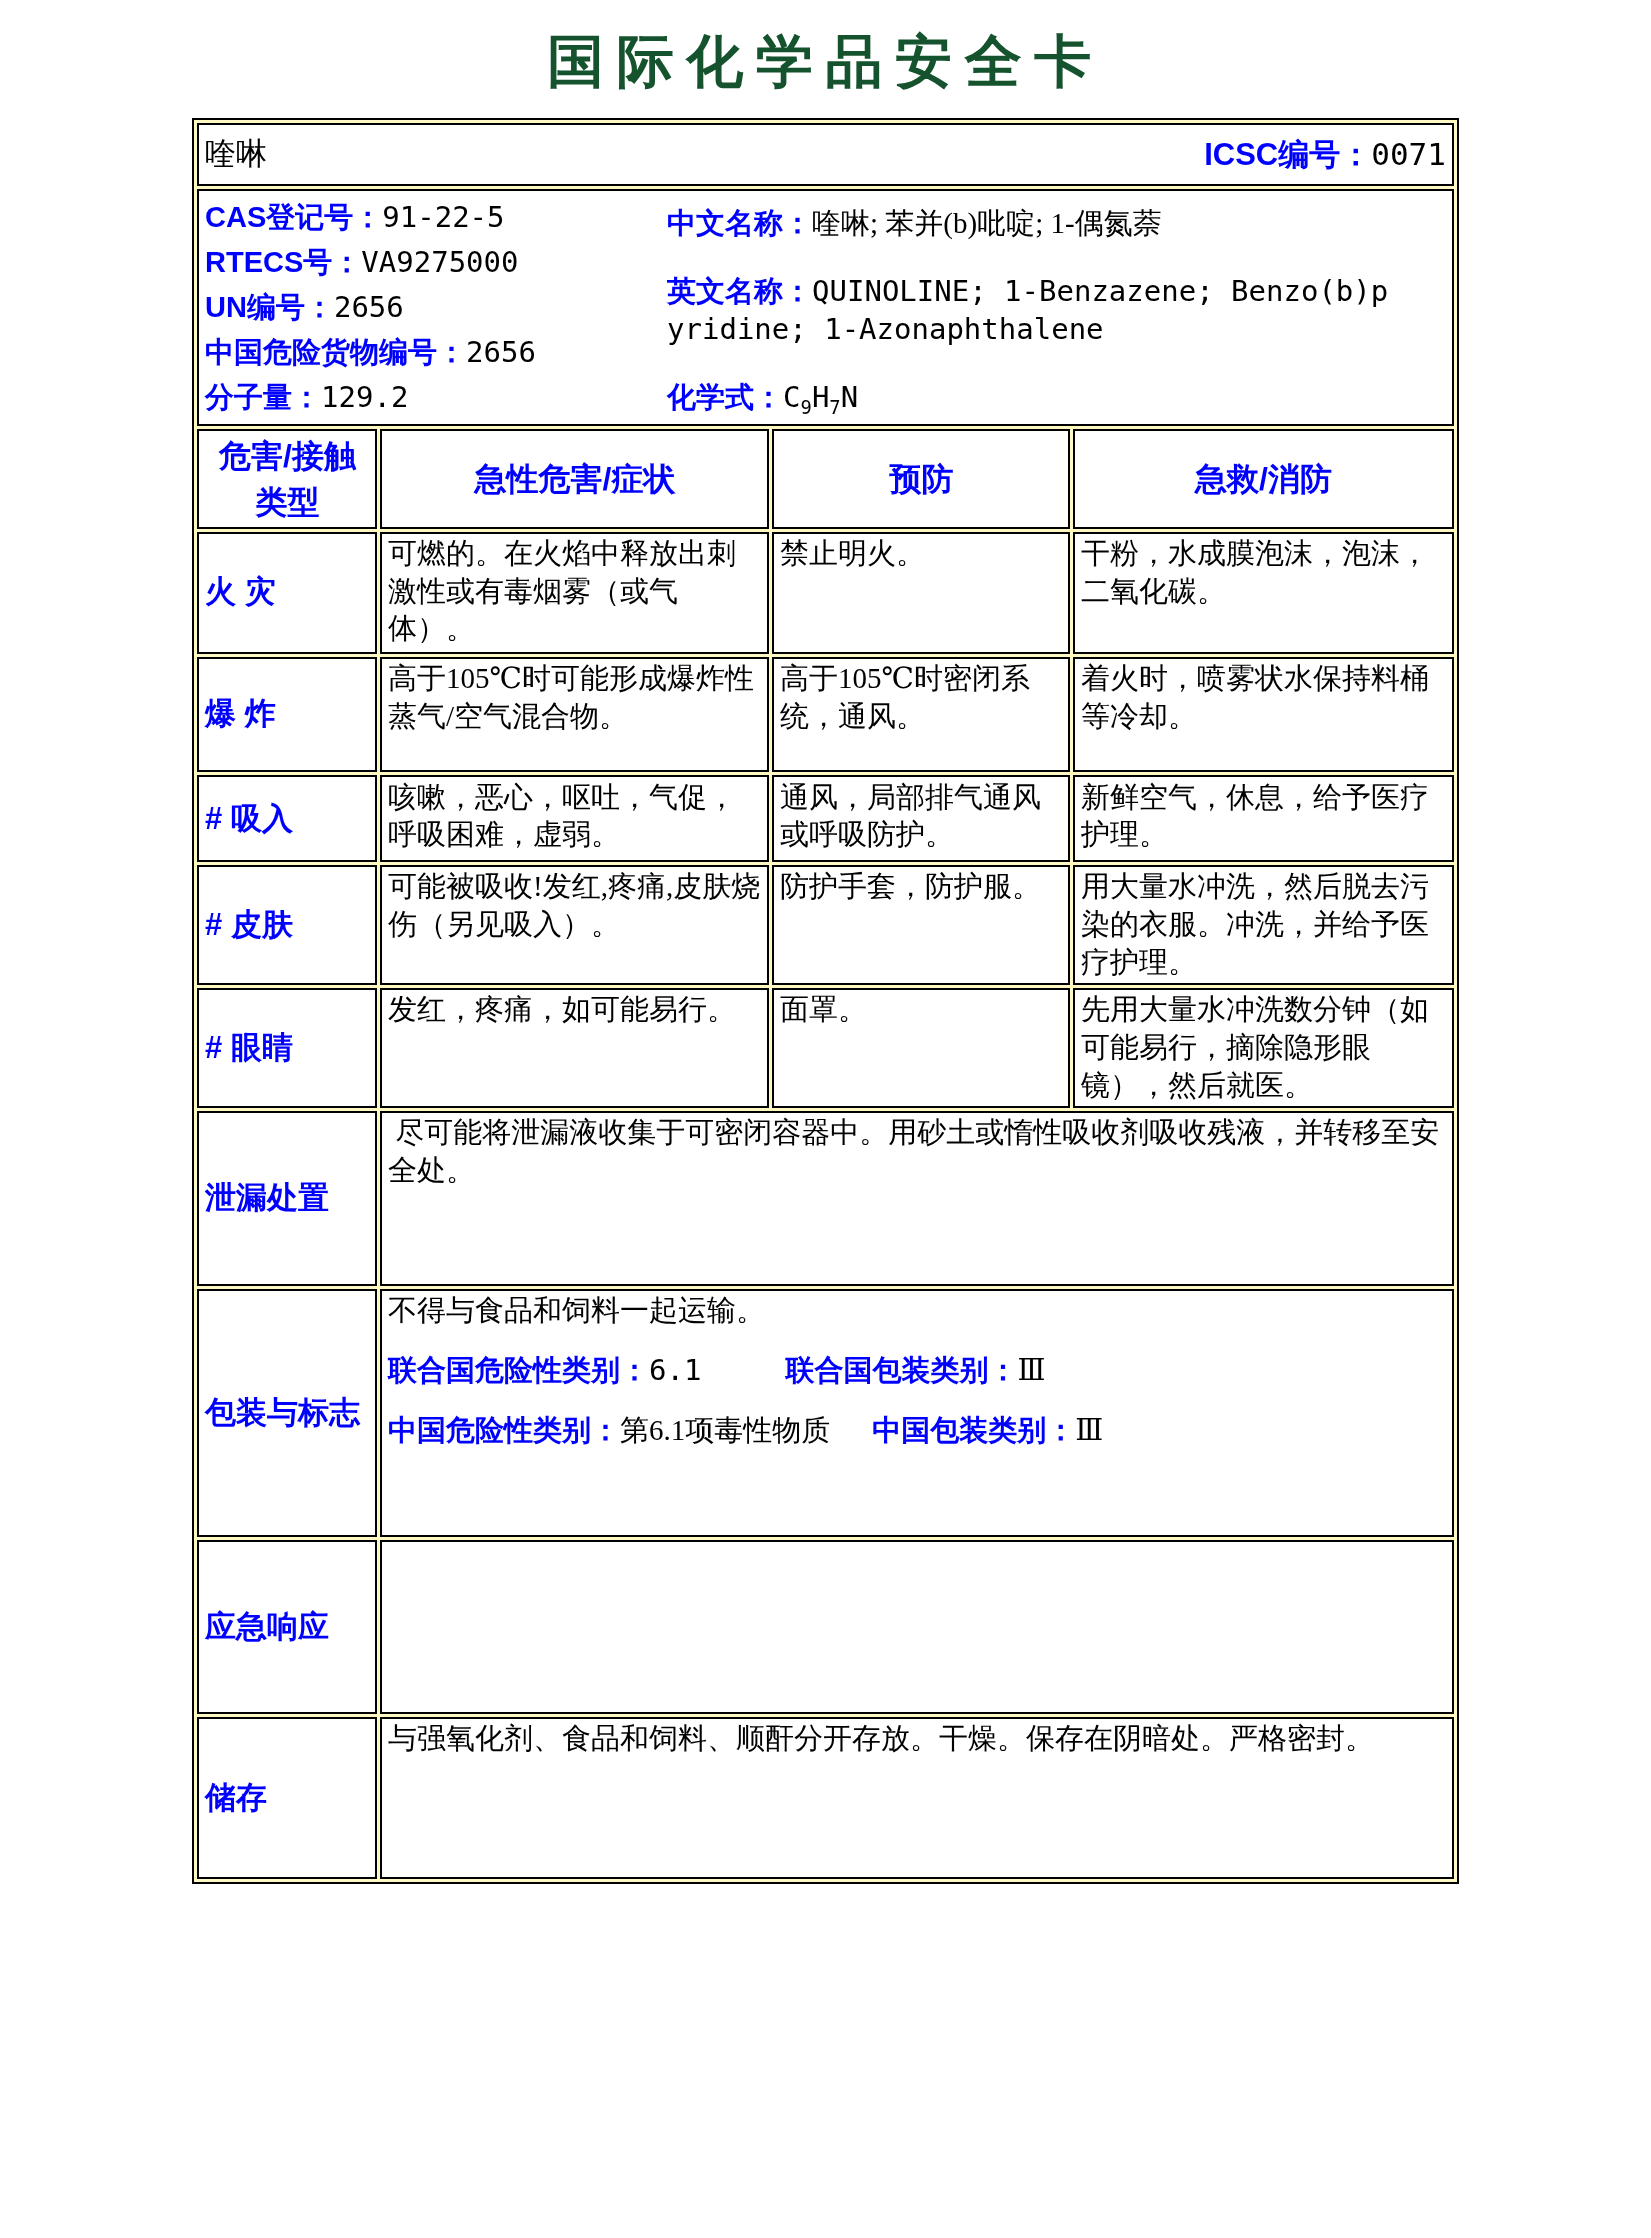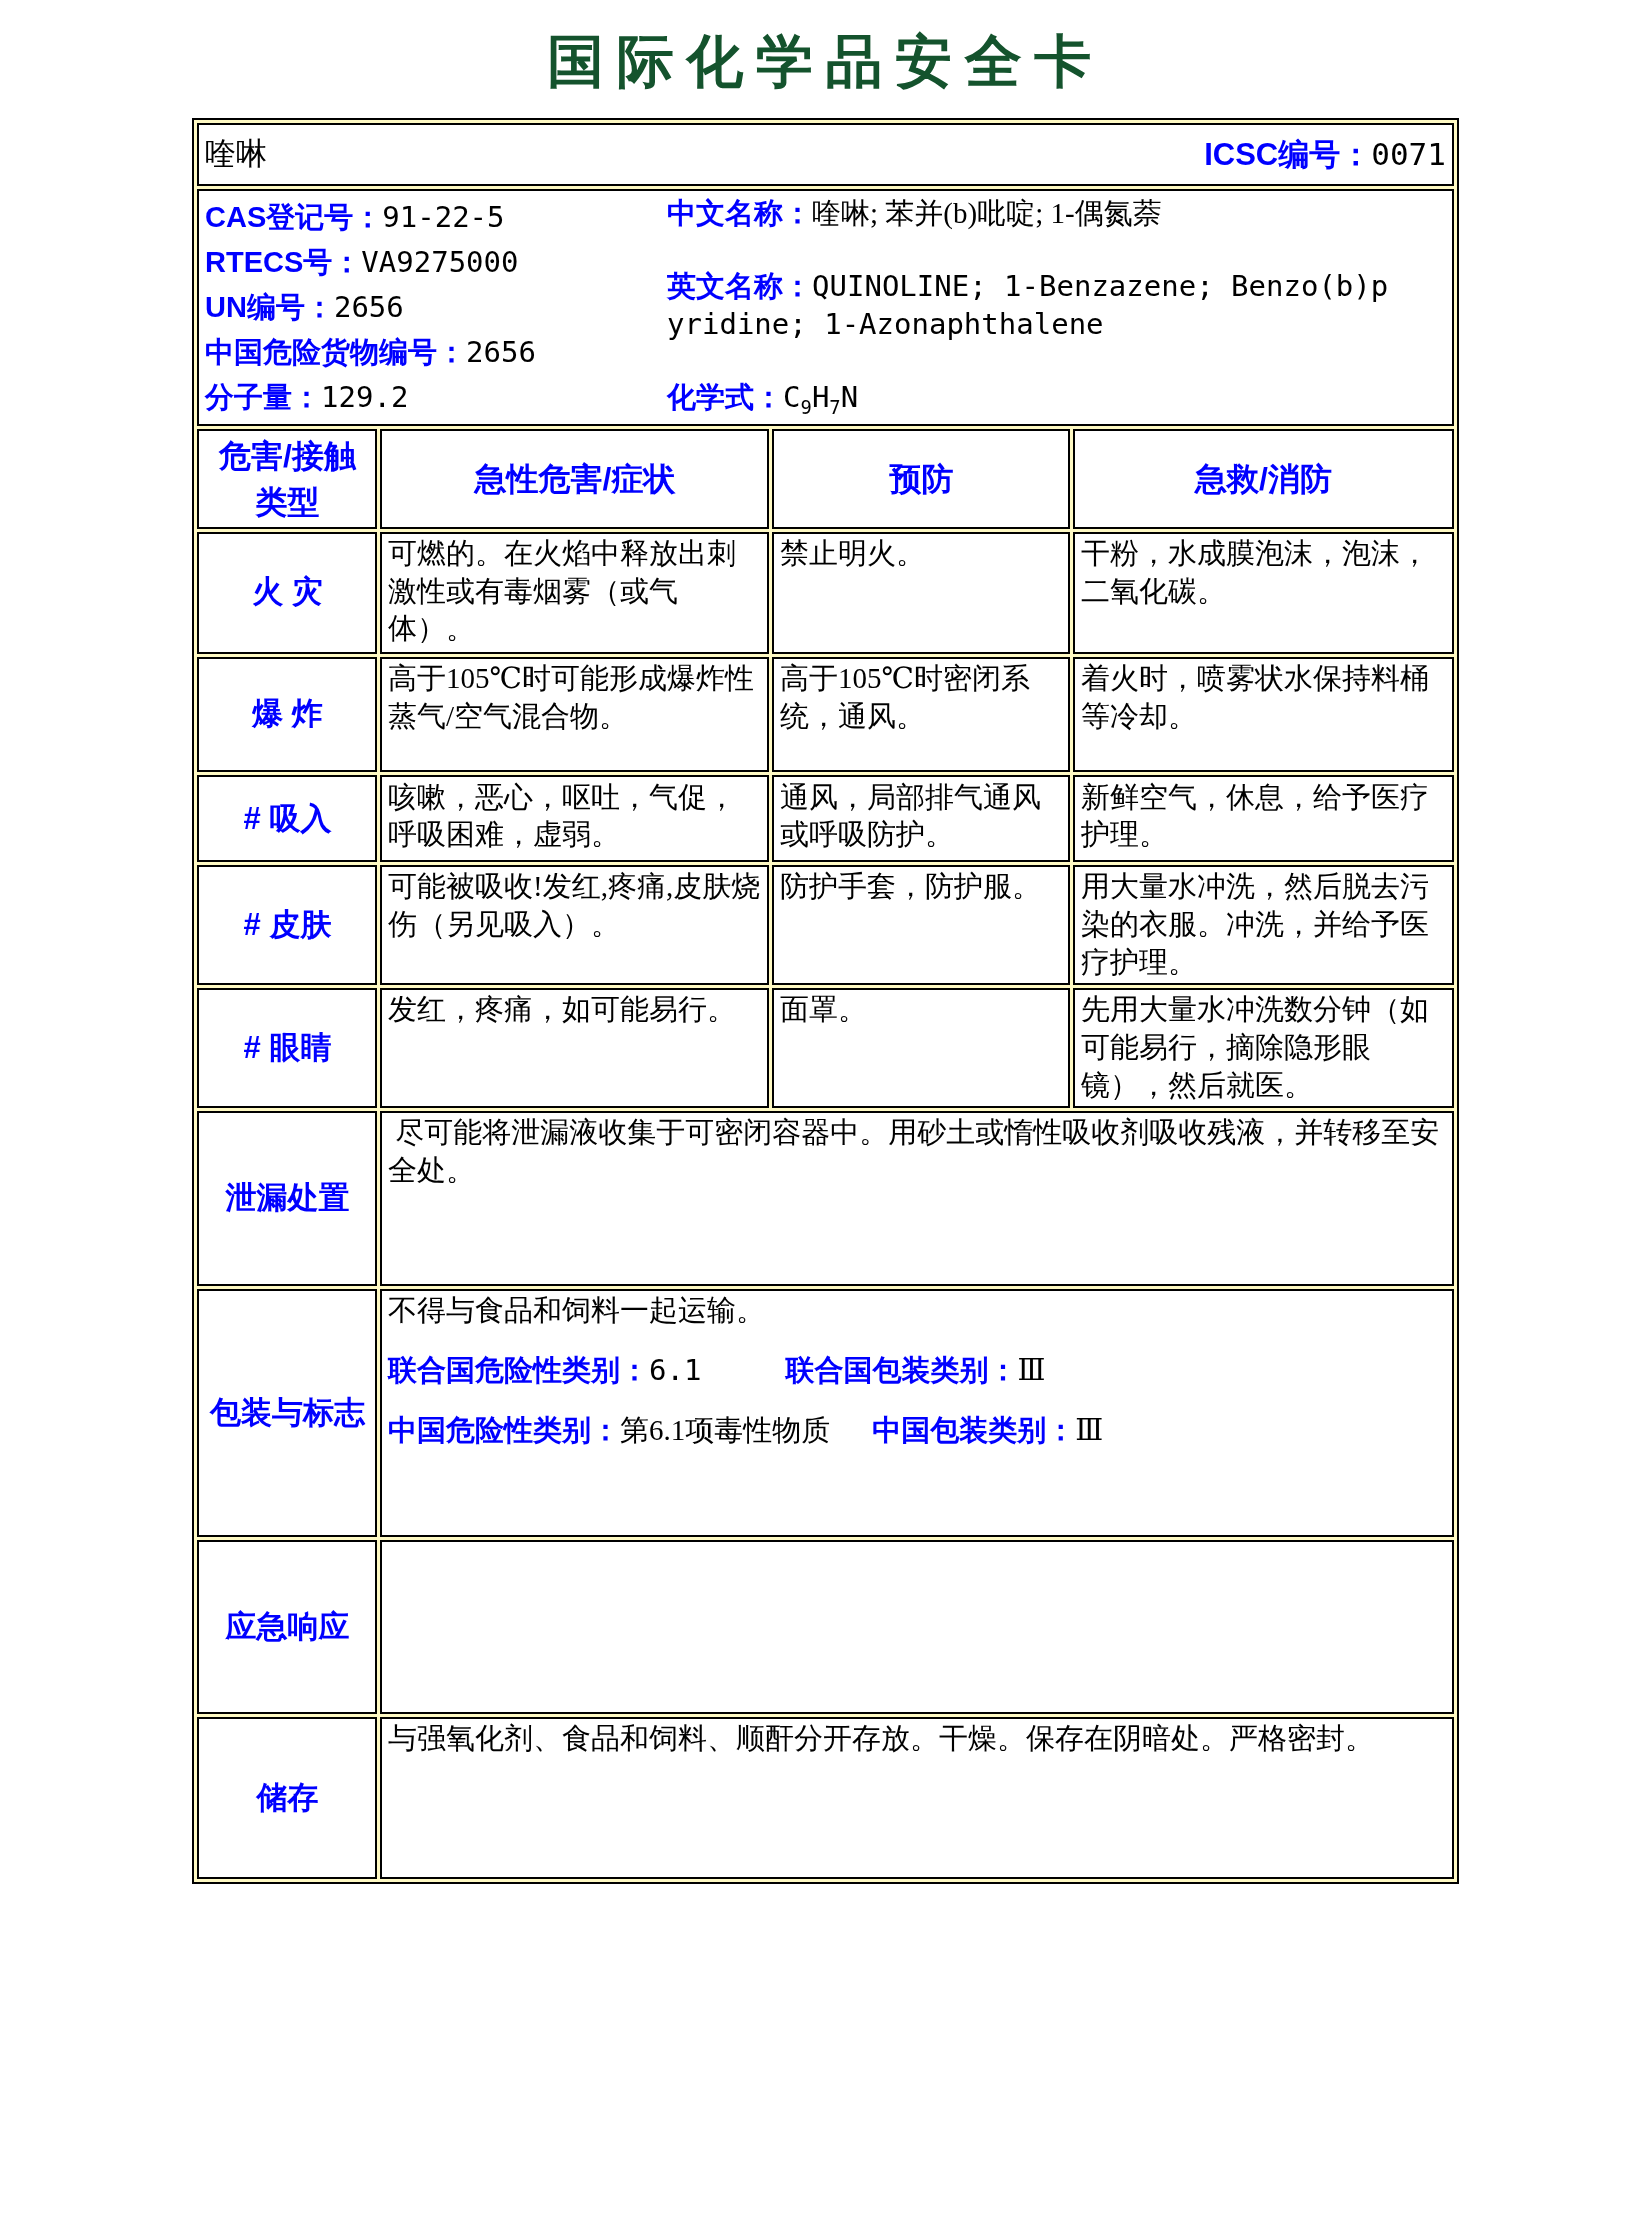--- a/index.html
+++ b/index.html
@@ -48,21 +48,21 @@
   .mono{
     font-family:"DejaVu Sans Mono","Liberation Mono",monospace;
   }
   
   .r-name td{height:56px;vertical-align:middle;}
   .name-flex{display:flex;justify-content:space-between;align-items:center;}
   .name-flex .chem-name{font-size:31px;}
   .name-flex .icsc{font-size:31px;}
   
   .r-info td{height:224px;vertical-align:top;padding:4.2px 5.6px;}
-  .info-flex{display:flex;}
+  .info-flex{display:flex;align-items:flex-end;}
   .info-left{width:462px;flex:none;}
   .info-left .info-line{line-height:45px;white-space:nowrap;}
   .info-right{width:728px;flex:none;display:flex;flex-direction:column;justify-content:space-between;min-height:215px;}
   .info-right .info-line{word-break:break-all;}
   .info-line .lbl{font-size:29px;}
   .info-line .val{font-size:29px;}
   sub{font-size:0.65em;}
   
   .r-head td{
     height:92px;
@@ -70,21 +70,21 @@
     text-align:center;
     color:#0000ff;
     font-weight:bold;
     font-size:32px;
     font-family:"Liberation Sans","DejaVu Sans",sans-serif;
     line-height:1.45;
   }
   
   td.hz-label{
     vertical-align:middle;
-    text-align:center;
+    text-align:left;
     color:#0000ff;
     font-weight:bold;
     font-size:31px;
     font-family:"Liberation Sans","DejaVu Sans",sans-serif;
     white-space:nowrap;
   }
   .r-fire td{height:115px;}
   .r-expl td{height:109px;}
   .r-contact td{height:41px;}
   .r-inhal td{height:80px;}

